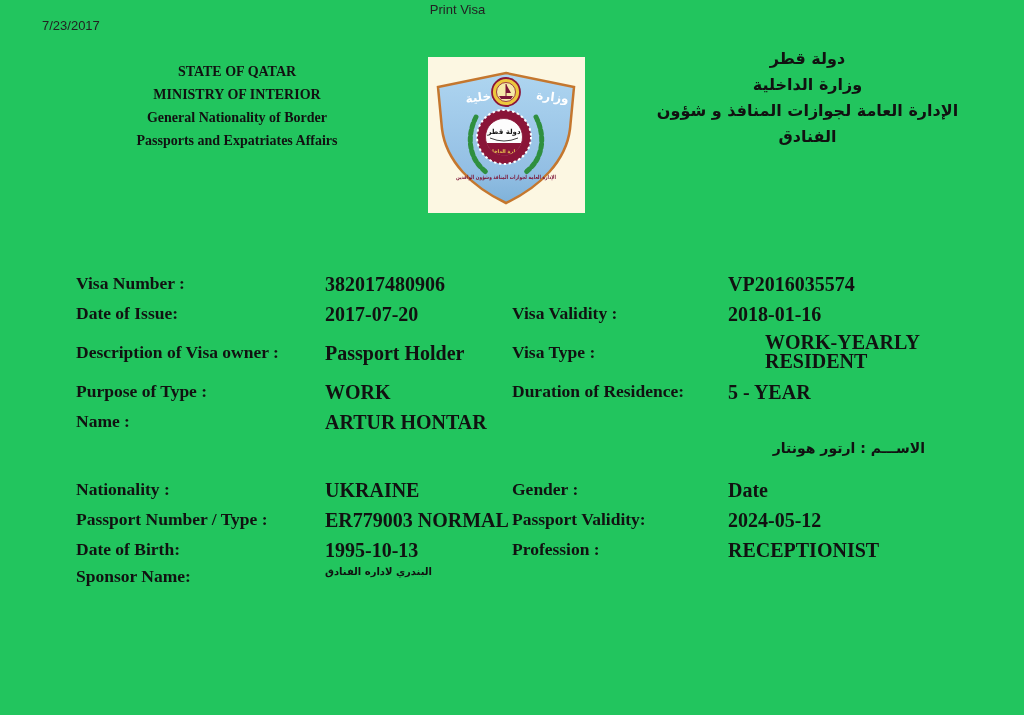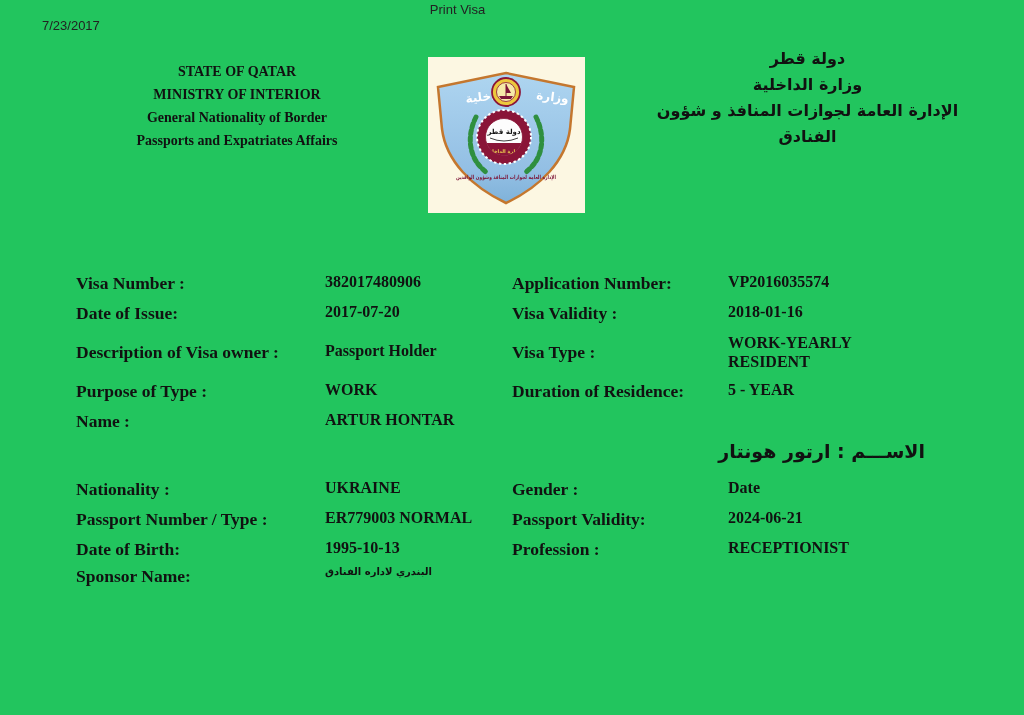--- a/index.html
+++ b/index.html
@@ -11,29 +11,29 @@
   .print-title{position:absolute;left:0;top:2px;width:915px;text-align:center;
         font-family:"Liberation Sans",sans-serif;font-size:13px;color:#222;}
   
   .en-header{position:absolute;left:58px;top:60px;width:358px;text-align:center;
         font-weight:bold;font-size:14px;line-height:23px;color:#111;}
   .ar-header{position:absolute;left:640px;top:46px;width:335px;text-align:center;direction:rtl;
         font-family:"DejaVu Sans",sans-serif;font-weight:bold;font-size:16px;line-height:26px;color:#111;}
   .emblem{position:absolute;left:428px;top:57px;width:157px;height:156px;}
   
   .lbl{position:absolute;font-weight:bold;font-size:17.5px;white-space:nowrap;color:#111;}
-  .val{position:absolute;font-weight:bold;font-size:16px;white-space:nowrap;color:#111;}
-  .val.wrap{white-space:normal;width:160px;line-height:19px;}
+  .val{position:absolute;font-weight:bold;font-size:20px;white-space:nowrap;color:#111;}
+  .val.wrap{white-space:normal;width:160px;line-height:19px;margin-left:37px;}
   .ar{font-family:"DejaVu Sans",sans-serif;direction:rtl;font-size:10px;}
   .c1{left:76px;}  .c2{left:325px;}  .c3{left:512px;}  .c4{left:728px;}
   .r1{top:273px;} .r2{top:303px;} .r3{top:342px;} .r3v{top:333px;}
   .r4{top:381px;} .r5{top:411px;}
   .r6{top:440px;} .r7{top:479px;} .r8{top:509px;} .r9{top:539px;} .r10{top:566px;}
   .name-ar{position:absolute;left:600px;width:325px;text-align:right;font-weight:bold;
-        font-family:"DejaVu Sans",sans-serif;direction:rtl;font-size:19px;color:#111;}
+        font-family:"DejaVu Sans",sans-serif;direction:rtl;font-size:14px;color:#111;}
 </style>
 </head>
 <body>
 
 <div class="page">
 
   <div class="print-date">7/23/2017</div>
   <div class="print-title">Print Visa</div>
 
   <div class="en-header">
@@ -87,21 +87,20 @@
         <rect x="56" y="86" width="40" height="14" fill="#8a1538"></rect>
         <text x="76" y="95.5" text-anchor="middle" font-family="DejaVu Sans, sans-serif" font-size="5" font-weight="bold" fill="#e9c94e">وزارة الداخلية</text>
       </g>
 
       <text x="78" y="122" text-anchor="middle" font-family="DejaVu Sans, sans-serif" font-size="5.5" font-weight="bold" fill="#7d1538" textLength="100" lengthAdjust="spacingAndGlyphs">الإدارة العامة لجوازات المنافذ وشؤون الوافدين</text>
     </svg>
   </div>
 
   <div class="lbl c1 r1">Visa Number :</div>
   <div class="val c2 r1">382017480906</div>
-  <div class="lbl c3 r1">Application Number:</div>
   <div class="val c4 r1">VP2016035574</div>
 
   <div class="lbl c1 r2">Date of Issue:</div>
   <div class="val c2 r2">2017-07-20</div>
   <div class="lbl c3 r2">Visa Validity :</div>
   <div class="val c4 r2">2018-01-16</div>
 
   <div class="lbl c1 r3">Description of Visa owner :</div>
   <div class="val c2 r3">Passport Holder</div>
   <div class="lbl c3 r3">Visa Type :</div>
@@ -118,21 +117,21 @@
   <div class="name-ar r6">الاســـم : ارتور هونتار</div>
 
   <div class="lbl c1 r7">Nationality :</div>
   <div class="val c2 r7">UKRAINE</div>
   <div class="lbl c3 r7">Gender :</div>
   <div class="val c4 r7">Date</div>
 
   <div class="lbl c1 r8">Passport Number / Type :</div>
   <div class="val c2 r8">ER779003 NORMAL</div>
   <div class="lbl c3 r8">Passport Validity:</div>
-  <div class="val c4 r8">2024-06-21</div>
+  <div class="val c4 r8">2024-05-12</div>
 
   <div class="lbl c1 r9">Date of Birth:</div>
   <div class="val c2 r9">1995-10-13</div>
   <div class="lbl c3 r9">Profession :</div>
   <div class="val c4 r9">RECEPTIONIST</div>
 
   <div class="lbl c1 r10">Sponsor Name:</div>
   <div class="val ar c2 r10">البندري لاداره الفنادق</div>
 
 </div>

